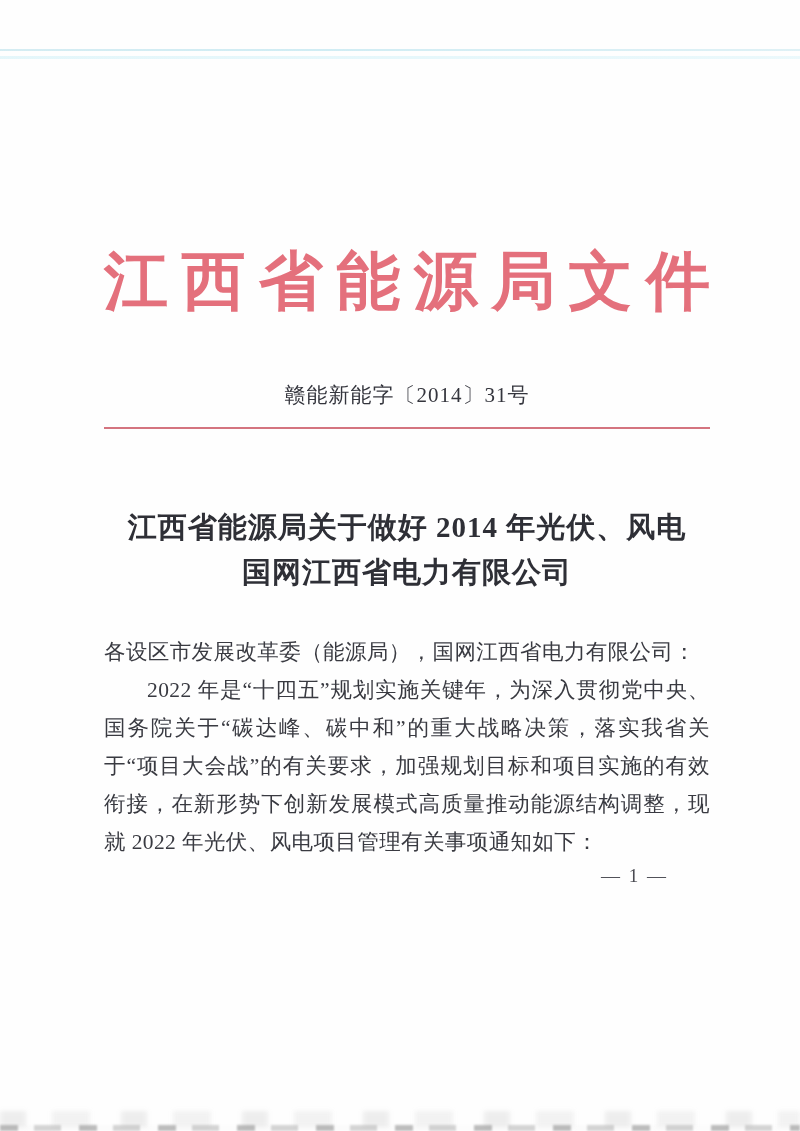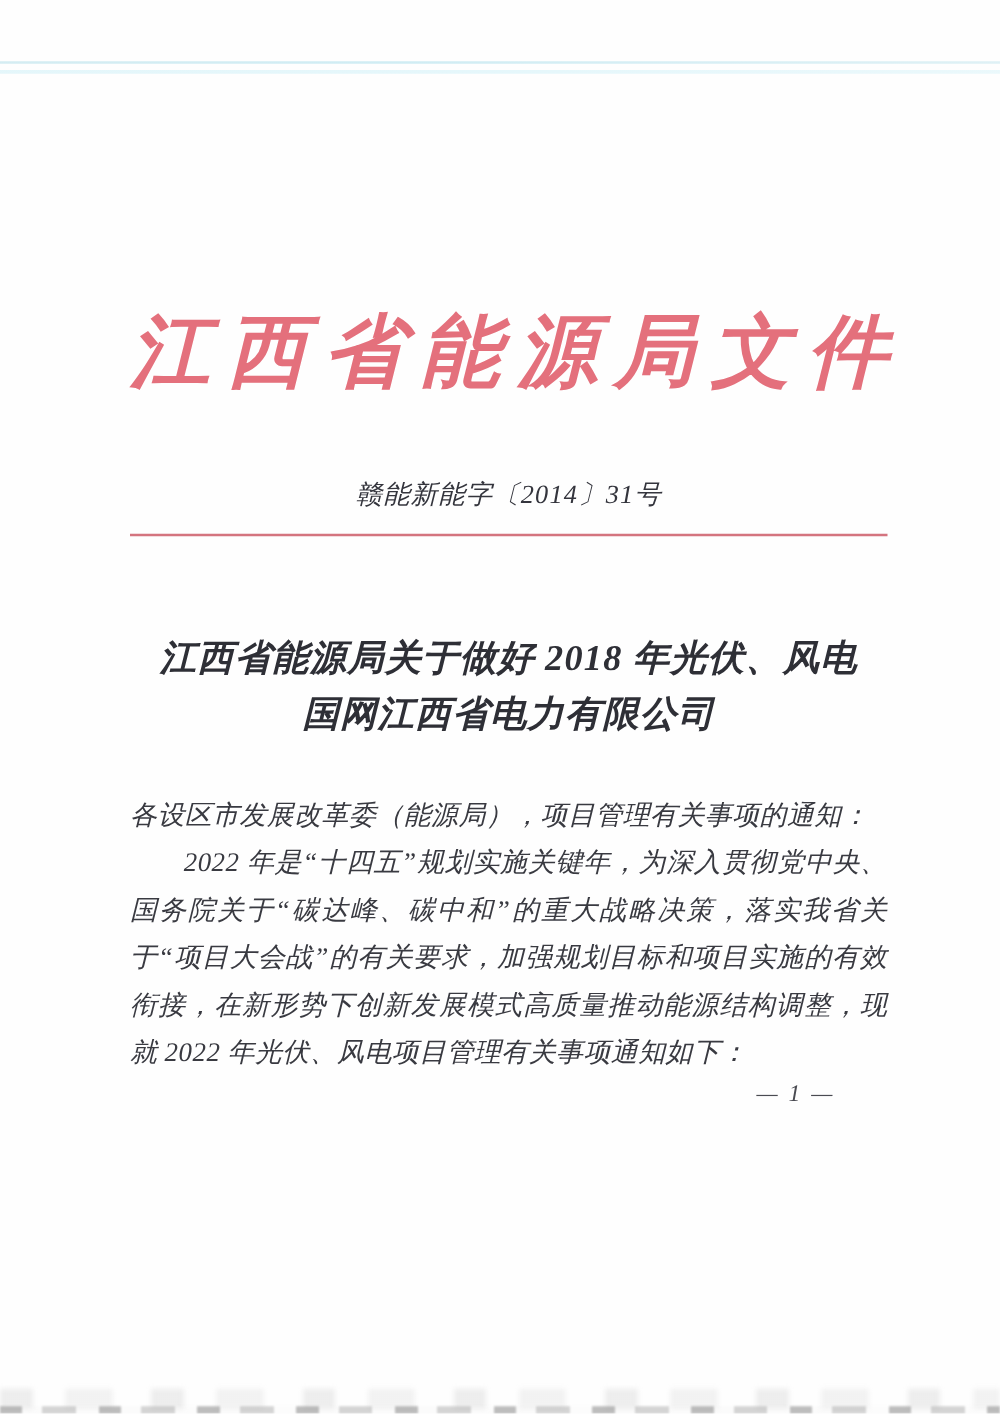--- a/index.html
+++ b/index.html
@@ -1,15 +1,15 @@
 <!DOCTYPE html>
 <html><head>
 <meta charset="utf-8">
 <style>
-  * { margin: 0; padding: 0; box-sizing: border-box; font-style: italic; }
+  * { margin: 0; padding: 0; box-sizing: border-box; }
   html, body { background: #ffffff; }
   .page {
     position: relative;
     width: 800px;
     height: 1131px;
     margin: 0 auto;
     background: #fefefe;
     overflow: hidden;
     font-family: "Liberation Serif", "DejaVu Serif", serif;
   }
@@ -100,26 +100,26 @@
 
   <div class="content">
 
     <h1 class="agency">江西省能源局文件</h1>
 
     <div class="doc-no">赣能新能字〔2014〕31号</div>
 
     <hr class="red-rule">
 
     <h2 class="notice-title">
-      <span>江西省能源局关于做好 2018 年光伏、风电</span><br>
+      <span>江西省能源局关于做好 2014 年光伏、风电</span><br>
       <span>国网江西省电力有限公司</span>
     </h2>
 
     <div class="body-text">
-      <p>各设区市发展改革委（能源局），项目管理有关事项的通知：</p>
+      <p>各设区市发展改革委（能源局），国网江西省电力有限公司：</p>
       <p class="indent">2022 年是“十四五”规划实施关键年，为深入贯彻党中央、国务院关于“碳达峰、碳中和”的重大战略决策，落实我省关于“项目大会战”的有关要求，加强规划目标和项目实施的有效衔接，在新形势下创新发展模式高质量推动能源结构调整，现就 2022 年光伏、风电项目管理有关事项通知如下：</p>
     </div>
 
     <div class="page-number">— 1 —</div>
   </div>
 
   <div class="bottom-noise-soft"></div>
   <div class="bottom-noise-hard"></div>
 
 </div>

